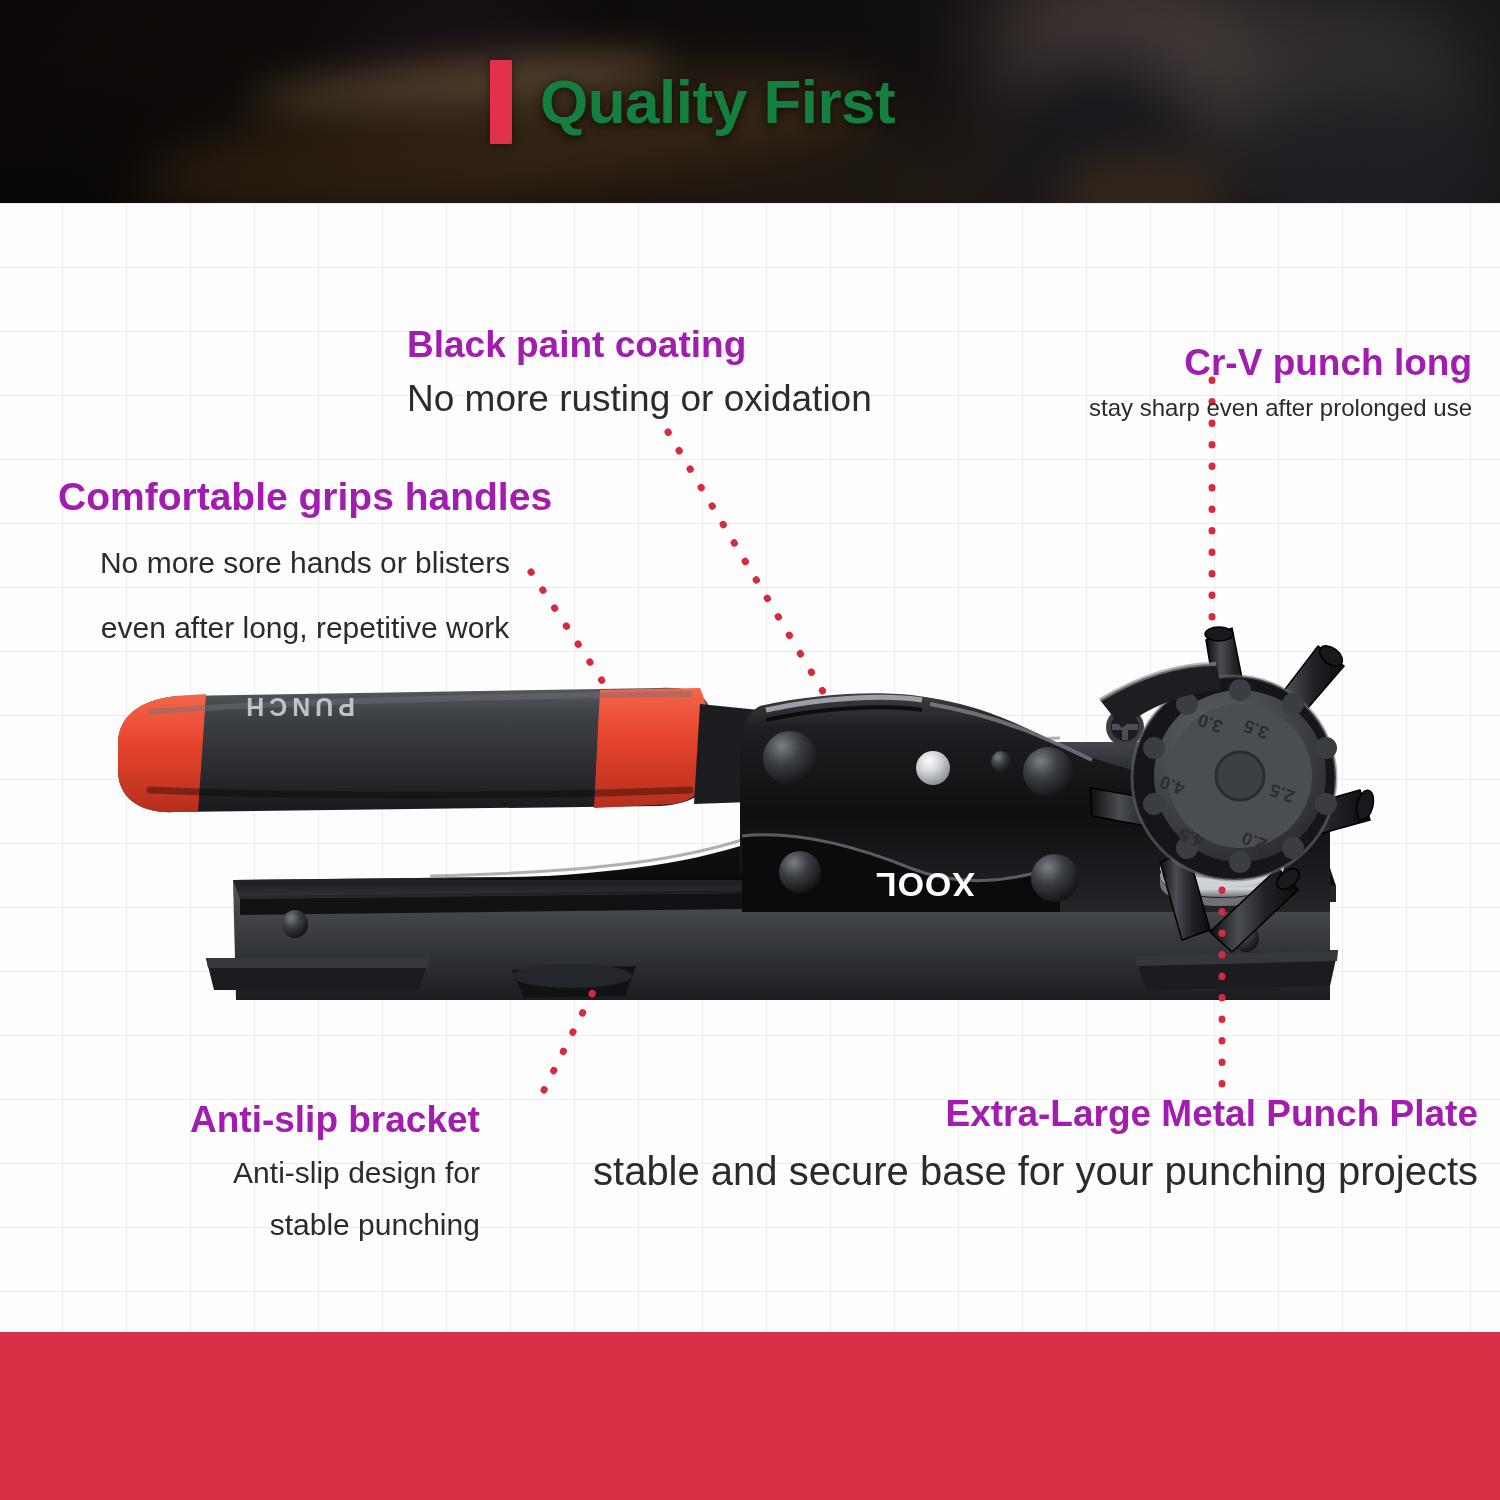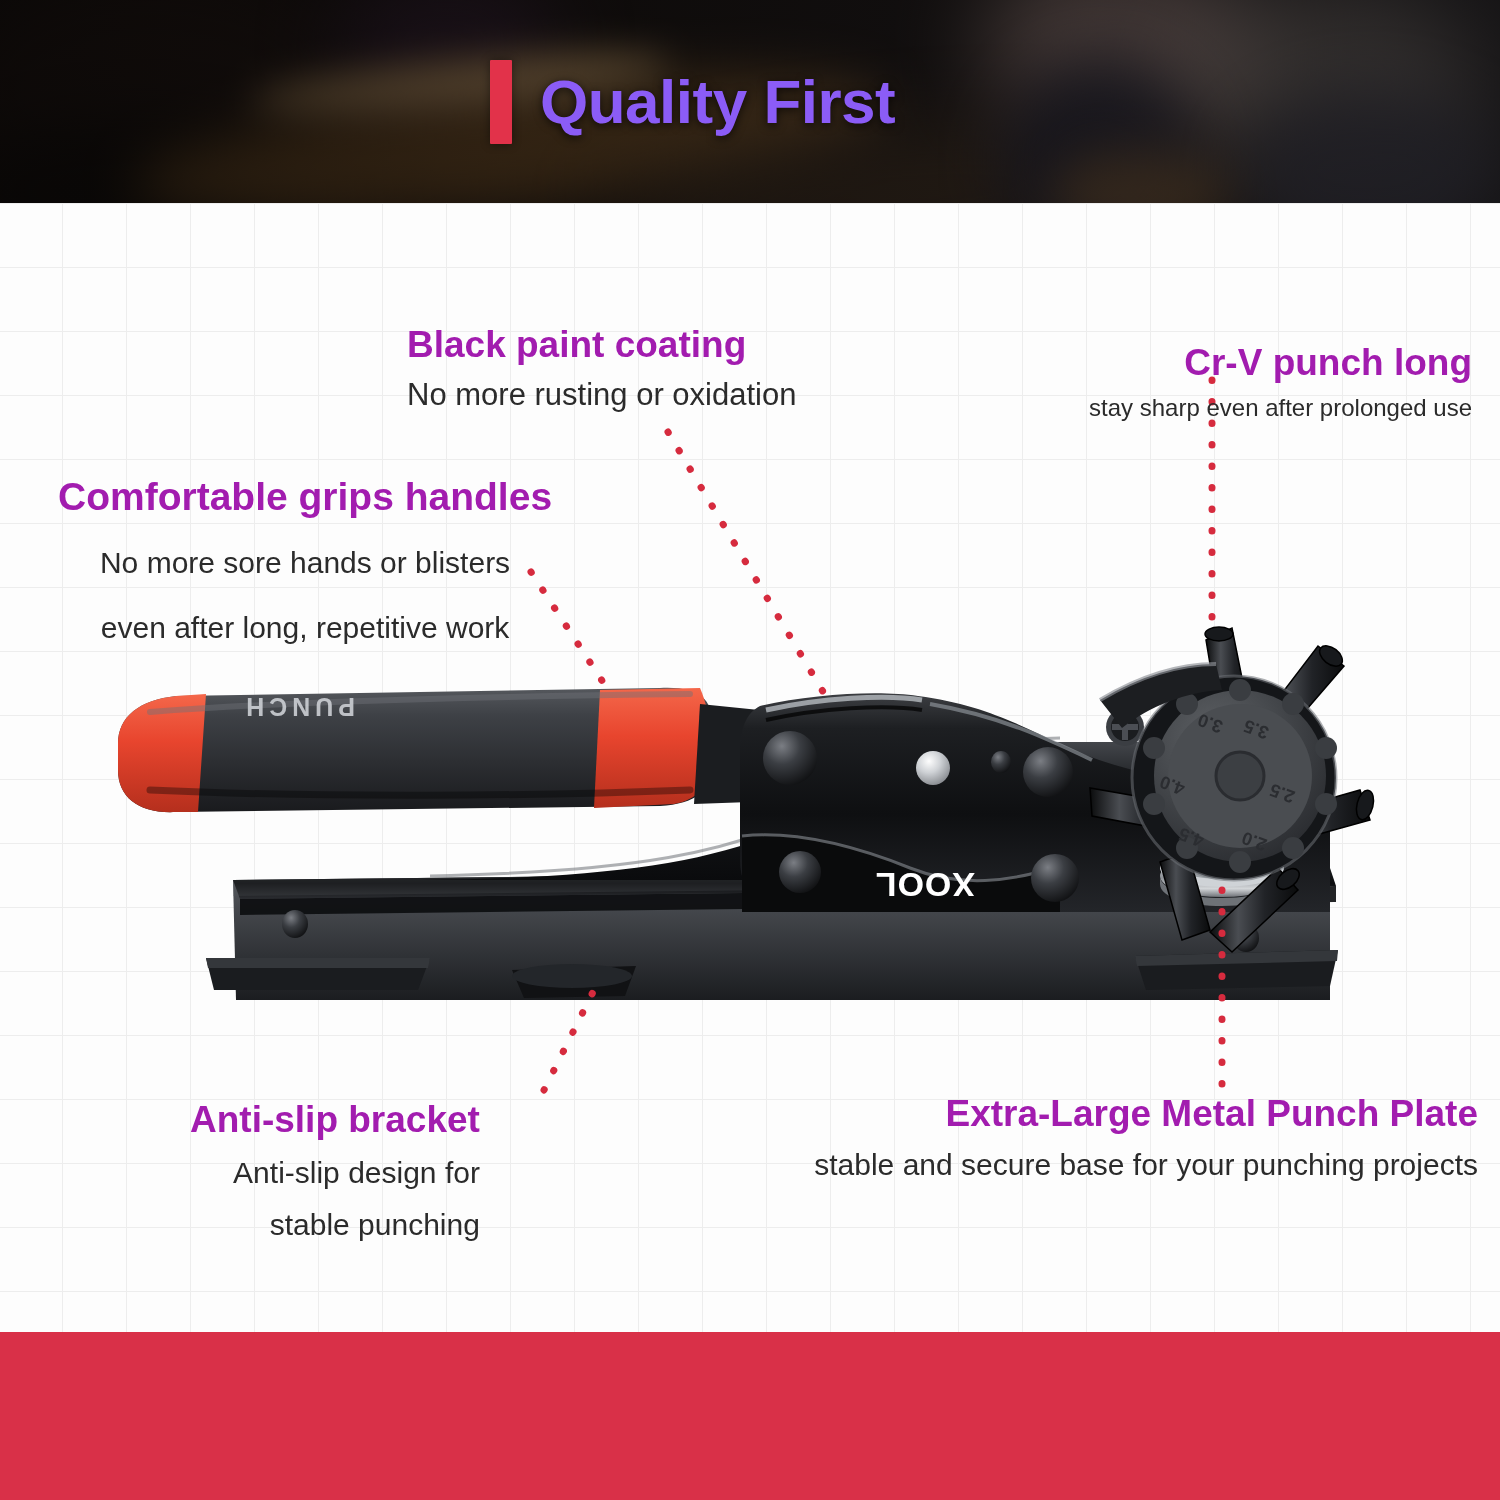--- a/index.html
+++ b/index.html
@@ -31,21 +31,21 @@
   .b10{left:1050px;top:150px;width:180px;height:90px;background:#6b4a22;opacity:.6;filter:blur(24px);}
   .b11{left:-40px;top:120px;width:360px;height:140px;background:#0b0908;opacity:.95;filter:blur(28px);}
   .hdr-veil{position:absolute;inset:0;background:linear-gradient(90deg,rgba(8,6,5,.72) 0%,rgba(12,9,8,.55) 35%,rgba(20,18,20,.45) 70%,rgba(26,26,30,.5) 100%);}
 
   .hdr-inner{position:absolute;left:0;top:0;width:1500px;height:203px;display:flex;align-items:center;}
   .accent-bar{
     width:22px;height:84px;background:#e2324a;margin-left:490px;border-radius:1px;
     box-shadow:0 0 10px rgba(0,0,0,.45);
   }
   .hdr-title{
-    margin-left:28px;color:#8b5cf6;font-size:62px;font-weight:bold;letter-spacing:-0.5px;
+    margin-left:28px;color:#15803d;font-size:62px;font-weight:bold;letter-spacing:-0.5px;
     text-shadow:0 2px 10px rgba(0,0,0,.7);
   }
 
   
   .grid-area{
     position:absolute;left:0;top:203px;width:1500px;height:1129px;
     background-color:#fdfdfd;
     background-image:
       linear-gradient(to right,#ededed 1px,transparent 1px),
       linear-gradient(to bottom,#ededed 1px,transparent 1px);
@@ -60,33 +60,33 @@
   .anno{position:absolute;}
   .anno .ttl{color:#a21caf;font-weight:bold;line-height:1.08;white-space:nowrap;}
   .anno .sub{color:#2b2b2b;line-height:1.28;white-space:nowrap;}
 
   #anno-grips{left:58px;top:476px;text-align:center;}
   #anno-grips .ttl{font-size:39px;}
   #anno-grips .sub{font-size:30px;margin-top:26px;}
 
   #anno-paint{left:407px;top:325px;text-align:left;}
   #anno-paint .ttl{font-size:37px;}
-  #anno-paint .sub{font-size:31px;margin-top:10px;}
+  #anno-paint .sub{font-size:37px;margin-top:10px;}
 
   #anno-crv{left:1472px;top:343px;text-align:right;transform:translateX(-100%);}
   #anno-crv .ttl{font-size:37px;}
   #anno-crv .sub{font-size:24px;margin-top:10px;}
 
   #anno-bracket{left:190px;top:1100px;text-align:right;}
   #anno-bracket .ttl{font-size:37px;}
   #anno-bracket .sub{font-size:30px;margin-top:14px;padding-left:16px;}
 
   #anno-plate{left:1478px;top:1094px;text-align:right;transform:translateX(-100%);}
   #anno-plate .ttl{font-size:37px;}
-  #anno-plate .sub{font-size:30px;margin-top:12px;}
+  #anno-plate .sub{font-size:40px;margin-top:12px;}
 
   
   .leader{position:absolute;left:0;top:0;width:1500px;height:1500px;pointer-events:none;}
 
   
   .product{position:absolute;left:0;top:0;width:1500px;height:1500px;}
 </style>
 </head>
 <body>
 

